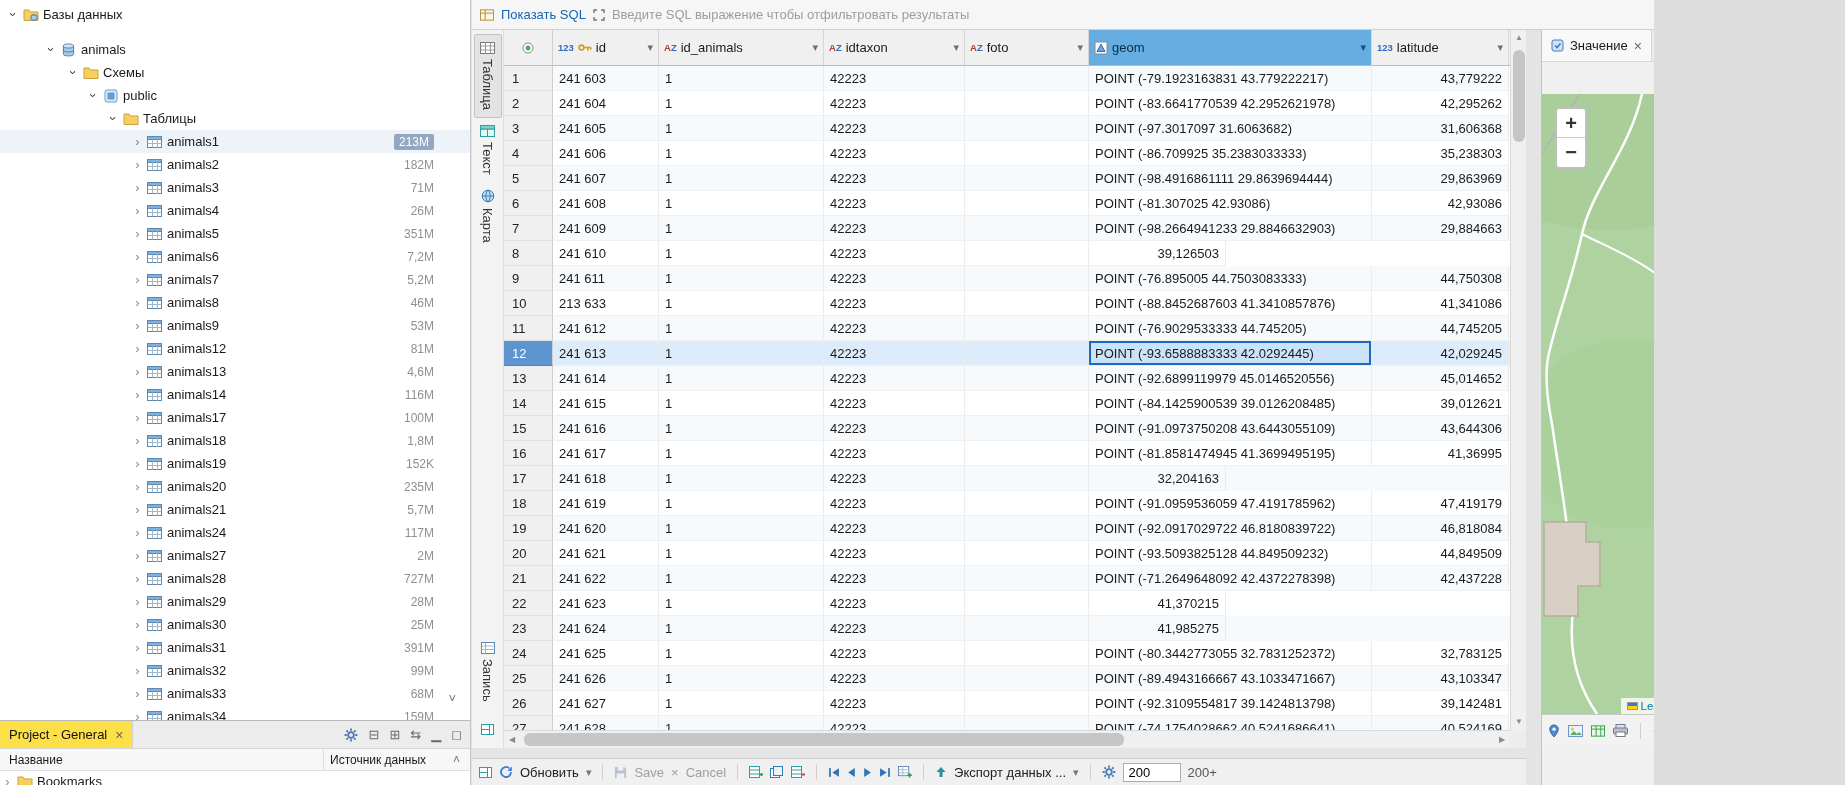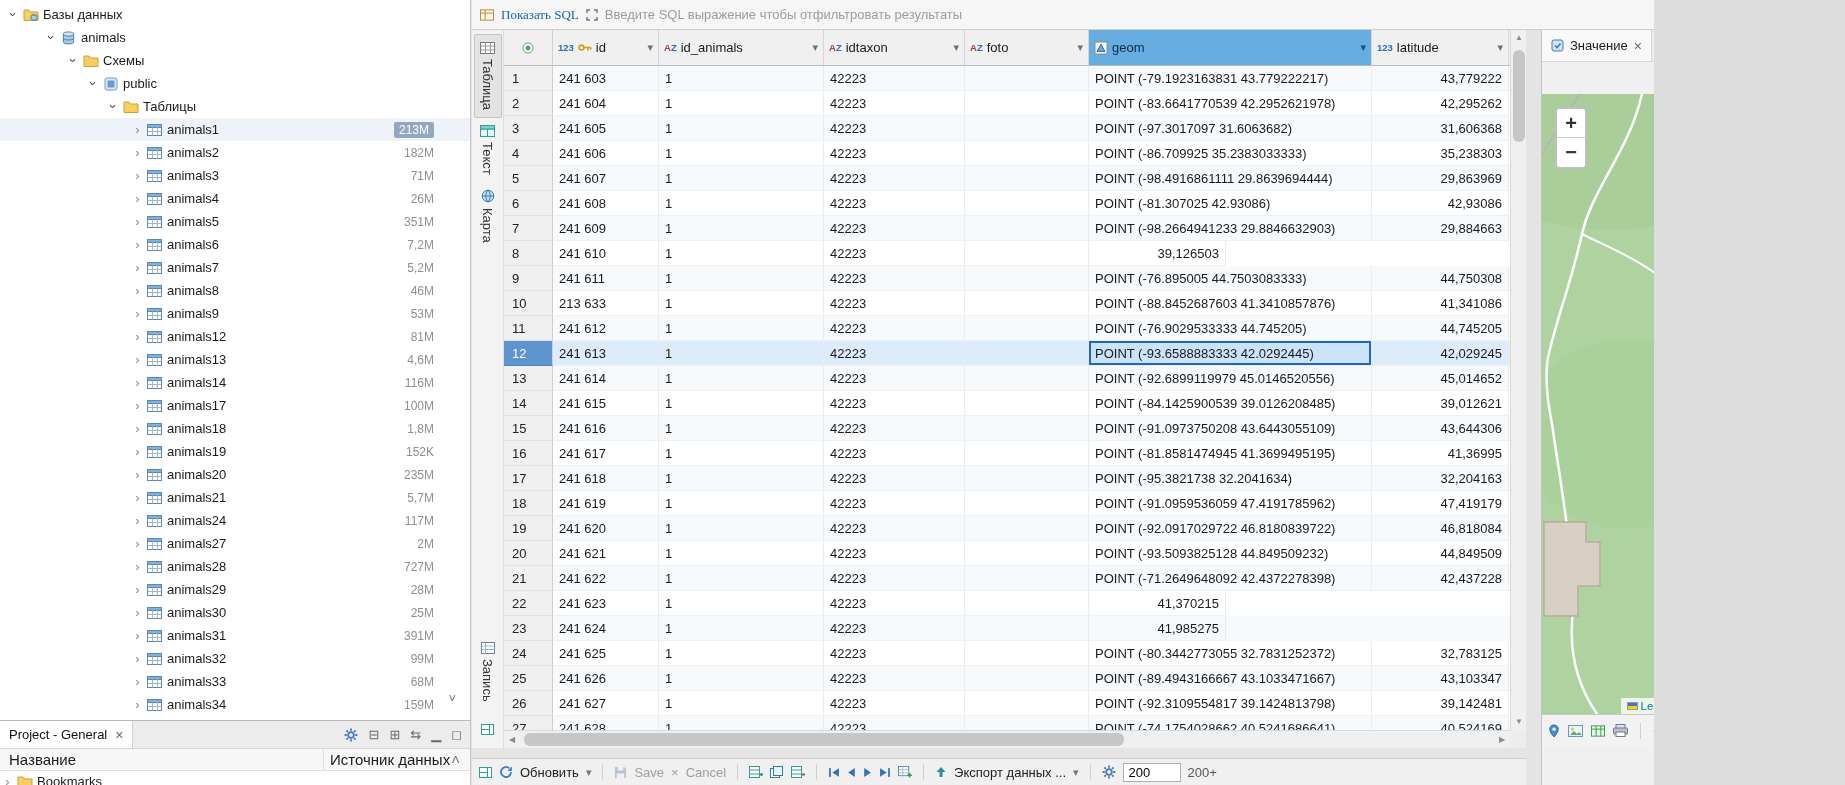--- a/index.html
+++ b/index.html
@@ -20,36 +20,36 @@
   .tree-ic { width:19px; display:inline-flex; justify-content:center; flex:0 0 auto; }
   .tree-label { margin-left:3px; }
   .tree-size { margin-left:auto; margin-right:36px; color:#8f8f8f; font-size:12px; }
   .tree-size.hl { background:#93a7c2; color:#fff; padding:1px 5px; border-radius:2px; }
   .tree-scroll-hint { position:absolute; right:14px; bottom:14px; color:#777; font-size:13px; }
 
   
   #project-panel { position:absolute; left:0; top:720px; width:471px; height:65px; background:#fff;
                    border-top:1px solid #b9b9b9; border-right:1px solid #c5c5c5; }
   .pp-header { height:28px; display:flex; align-items:center; background:#ececec; border-bottom:1px solid #d6d6d6; }
-  .pp-tab { display:flex; align-items:center; gap:6px; background:#ffffff; height:100%; padding:0 9px;
+  .pp-tab { display:flex; align-items:center; gap:6px; background:#fde047; height:100%; padding:0 9px;
             border-right:1px solid #d0d0d0; }
   .pp-title { font-size:13px; color:#111; }
   .pp-close { color:#666; font-size:14px; margin-left:2px; cursor:default; }
   .pp-icons { margin-left:auto; display:flex; align-items:center; gap:10px; padding-right:8px; color:#5d7globals; }
   .pp-icons .g { color:#6a6a6a; font-size:13px; }
-  .pp-cols { height:22px; display:flex; align-items:center; background:#f7f7f7; border-bottom:1px solid #e0e0e0; font-size:15px; }
+  .pp-cols { height:22px; display:flex; align-items:center; background:#f7f7f7; border-bottom:1px solid #e0e0e0; font-size:12px; }
   .pp-col1 { width:324px; padding-left:9px; border-right:1px solid #ddd; height:100%; display:flex; align-items:center; }
   .pp-col2 { flex:1; padding-left:6px; height:100%; display:flex; align-items:center; }
   .pp-colup { padding-right:10px; color:#777; }
   .pp-row { height:20px; display:flex; align-items:center; background:#fff; }
 
   
   #filter-bar { position:absolute; left:472px; top:0; width:1373px; height:30px; background:#f6f6f6;
                 border-bottom:1px solid #cfcfcf; display:flex; align-items:center; padding:0 8px; gap:7px; }
-  .show-sql { color:#1464b4; white-space:nowrap;font-family:Liberation Serif, serif; }
+  .show-sql { color:#1464b4; white-space:nowrap; }
   #sql-input { flex:1; border:none; background:transparent; outline:none; font-size:13px; color:#333; }
   #sql-input::placeholder { color:#9d9d9d; }
   .fb-right { display:flex; align-items:center; gap:9px; padding-left:8px; }
   .play { color:#86a9c8; font-size:13px; }
   .ddv { color:#777; font-size:11px; }
   .nav-arrow { color:#b3b3b3; font-size:15px; }
 
   
   #vtabs { position:absolute; left:472px; top:30px; width:32px; height:718px; background:#f3f3f3;
            border-right:1px solid #dedede; display:flex; flex-direction:column; align-items:center; padding-top:4px; }
@@ -134,21 +134,21 @@
           <span class="chev open">›</span>
           <span class="tree-ic">
             <svg width="16" height="13" viewBox="0 0 16 13">
               <path d="M1 2 h5 l1.5 2 H15 v8.5 H1 Z" fill="#f7cf5e" stroke="#c9a23c"></path>
               <ellipse cx="11" cy="8" rx="3" ry="1.2" fill="#7fb2d9" stroke="#4f7ca6"></ellipse>
               <path d="M8 8 v3 a3 1.2 0 0 0 6 0 v-3" fill="#a8cbe8" stroke="#4f7ca6"></path>
             </svg>
           </span>
           <span class="tree-label">Базы данных</span>
         </div>
-        <div class="tree-row" style="padding-left: 44px;">
+        <div class="tree-row" style="padding-left: 44px; margin-top: 12px;">
           <span class="chev open">›</span>
           <span class="tree-ic">
             <svg width="13" height="14" viewBox="0 0 14 15">
               <path d="M1.5 3.2 v8.5 a5.5 2.2 0 0 0 11 0 V3.2" fill="#a8cbe8" stroke="#4f7ca6"></path>
               <ellipse cx="7" cy="3.2" rx="5.5" ry="2.2" fill="#d3e6f5" stroke="#4f7ca6"></ellipse>
               <path d="M1.5 7.4 a5.5 2.2 0 0 0 11 0" fill="none" stroke="#4f7ca6"></path>
             </svg>
           </span>
           <span class="tree-label">animals</span>
         </div>
@@ -866,21 +866,20 @@
           <div class="g-cell" style="width:124px"></div>
           <div class="g-cell" style="width:283px">POINT (-81.8581474945 41.3699495195)</div>
           <div class="g-cell right" style="width:137px">41,36995</div>
         </div>
         <div class="g-row">
           <div class="g-num">17</div>
           <div class="g-cell" style="width:106px">241 618</div>
           <div class="g-cell" style="width:165px">1</div>
           <div class="g-cell" style="width:141px">42223</div>
           <div class="g-cell" style="width:124px"></div>
-          <div class="g-cell" style="width:283px">POINT (-95.3821738 32.2041634)</div>
           <div class="g-cell right" style="width:137px">32,204163</div>
         </div>
         <div class="g-row">
           <div class="g-num">18</div>
           <div class="g-cell" style="width:106px">241 619</div>
           <div class="g-cell" style="width:165px">1</div>
           <div class="g-cell" style="width:141px">42223</div>
           <div class="g-cell" style="width:124px"></div>
           <div class="g-cell" style="width:283px">POINT (-91.0959536059 47.4191785962)</div>
           <div class="g-cell right" style="width:137px">47,419179</div>

